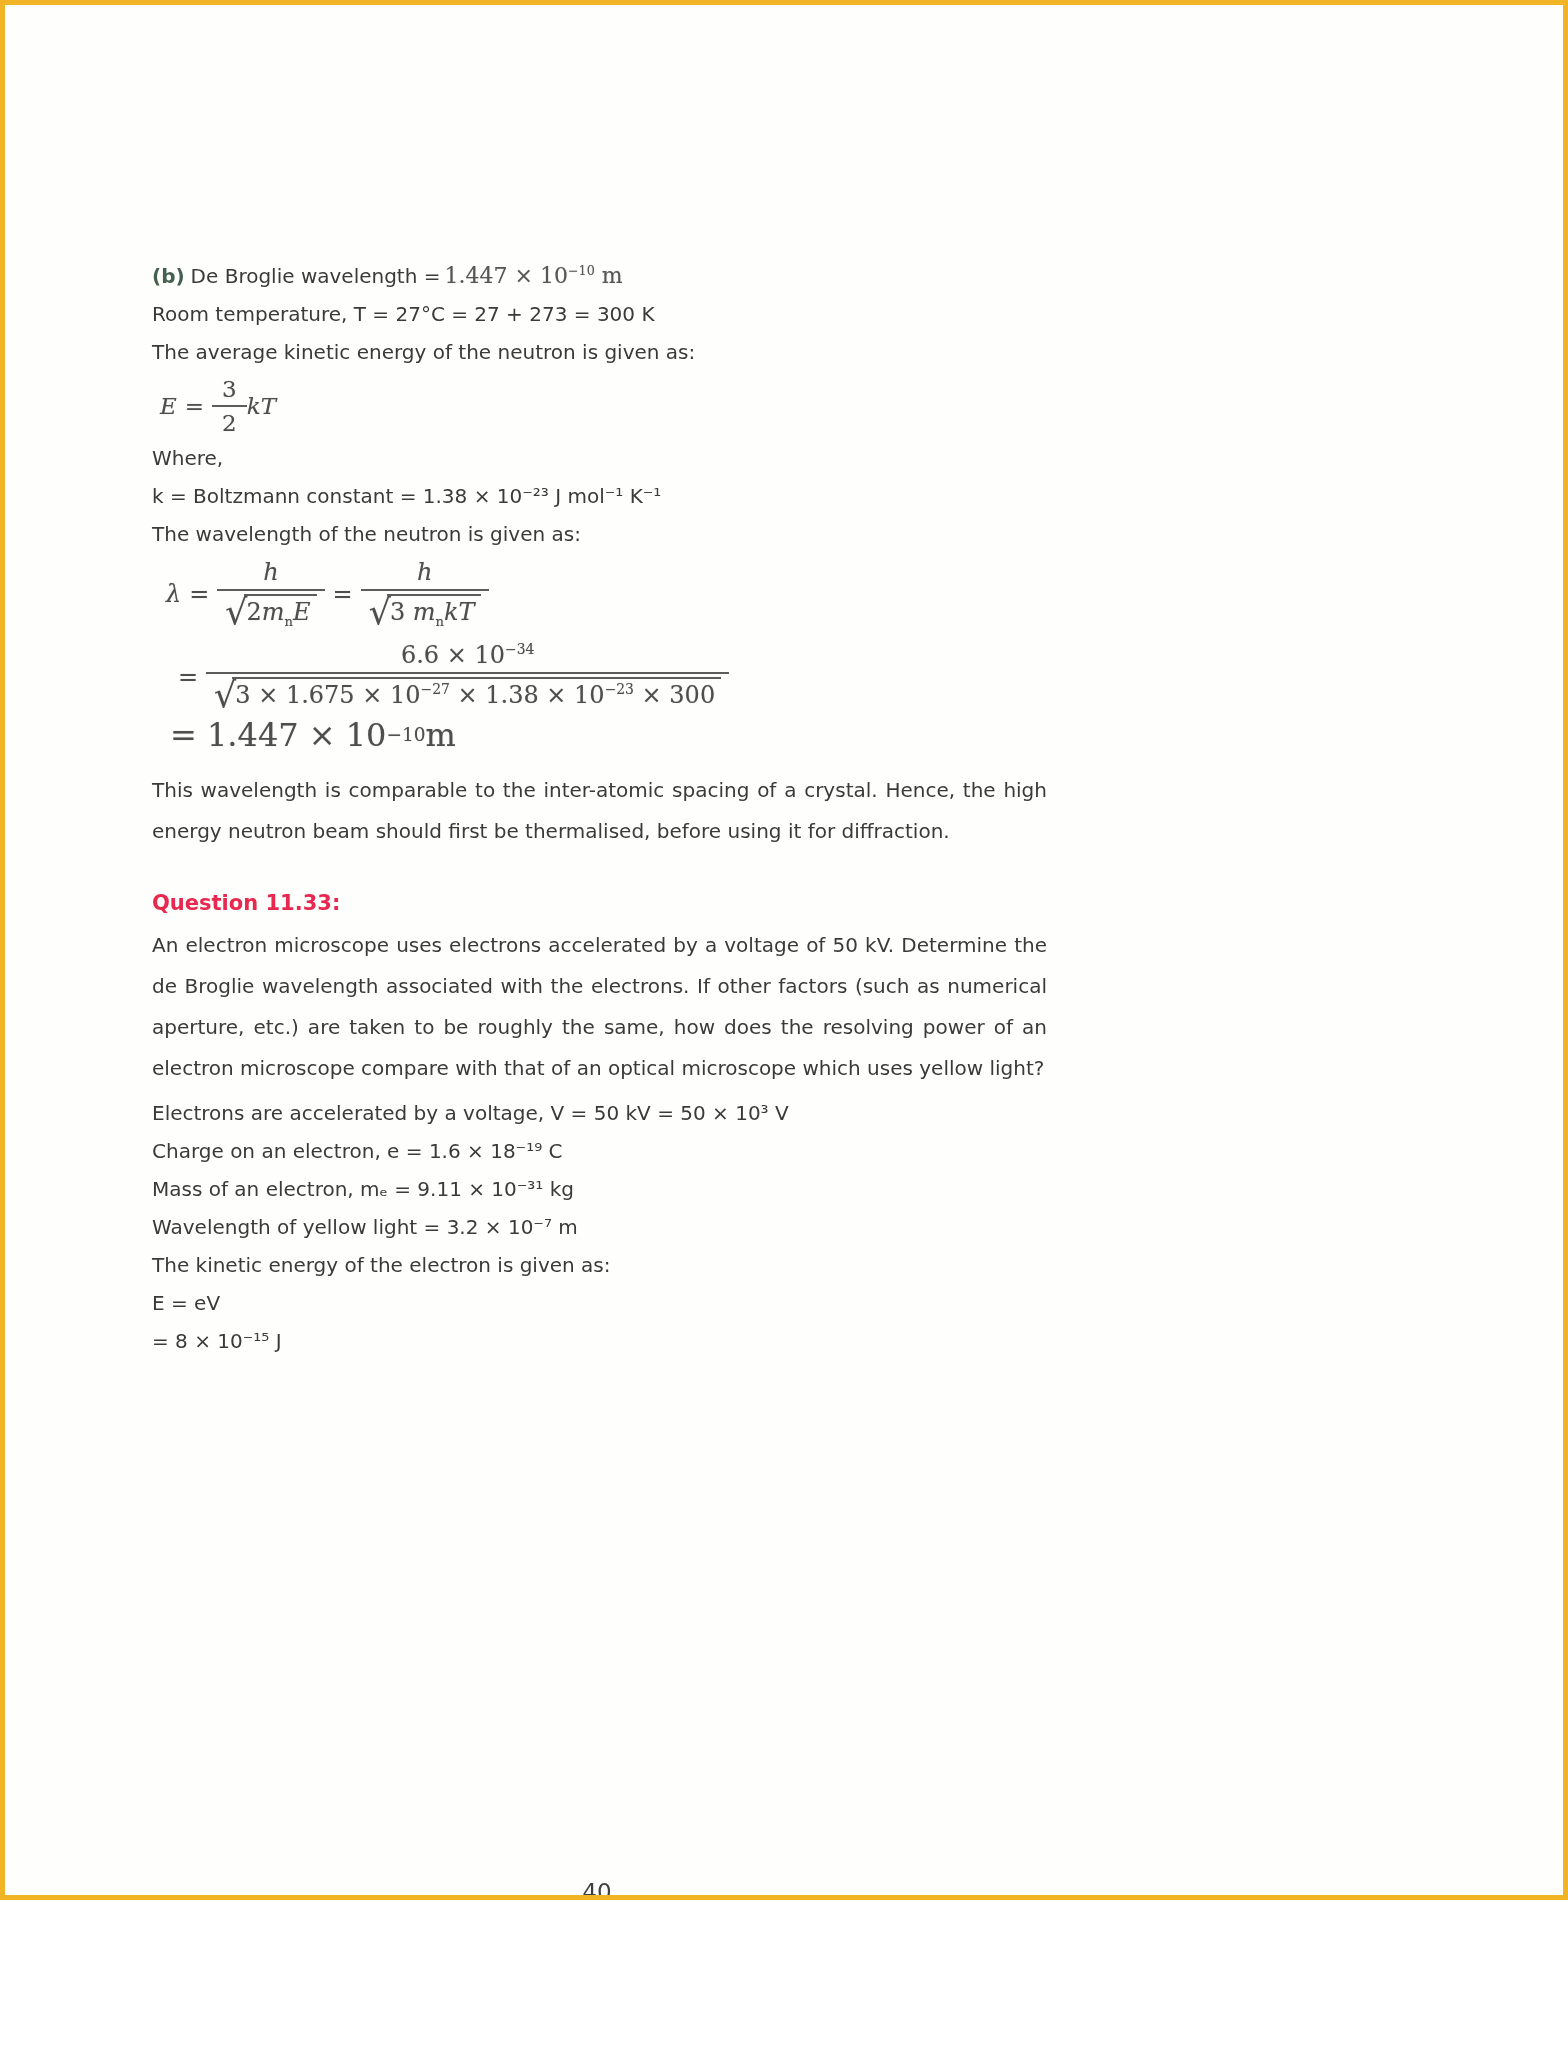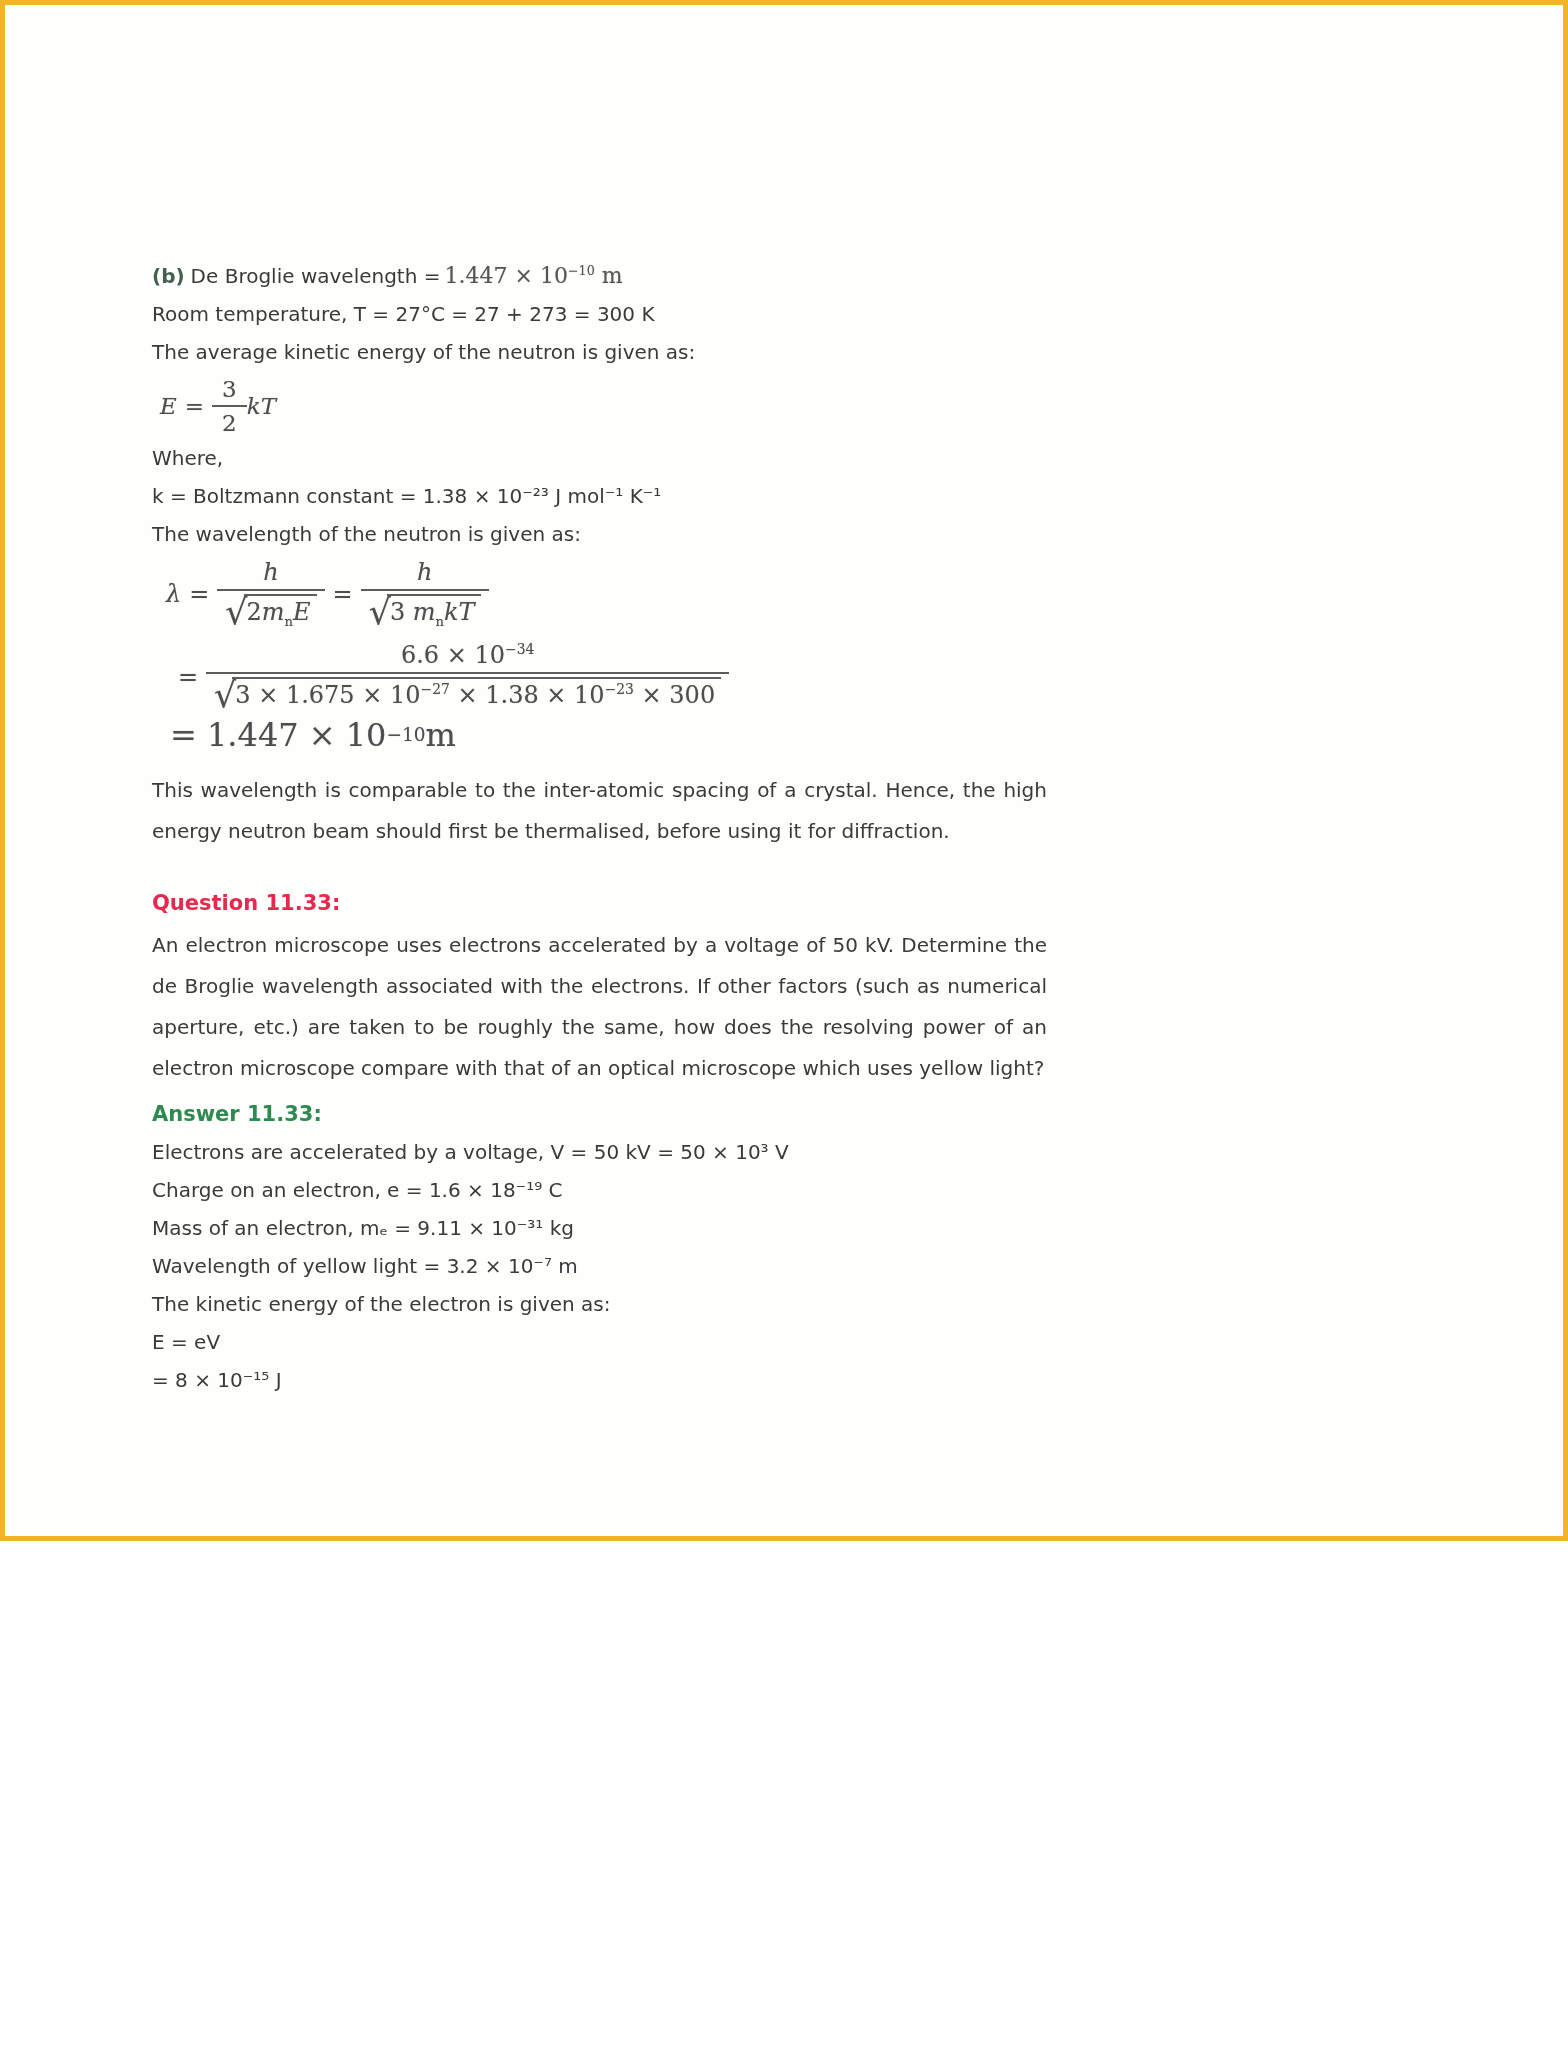--- a/index.html
+++ b/index.html
@@ -1,19 +1,19 @@
 <!DOCTYPE html>
 <html style="--border-yellow: #f1b426; --body-text: #3a3a3a; --red: #e8284e; --green: #2e8b50; --dark-green: #44604f; --divider-yellow: #e7f031; --divider-black: #202024;"><head>
 <meta charset="utf-8">
 <style>
   * { margin:0; padding:0; box-sizing:border-box; }
   html,body { width:1568px; height:2068px; }
   body { background:#ffffff; font-family:"DejaVu Sans","Liberation Sans",sans-serif; }
   .page {
-    position:relative; width:1568px; height:1541px;
+    position:relative; width:1568px; height:1900px;
     background:#fefefc;
     border:5px solid var(--border-yellow,#f1b426);
     overflow:hidden;
     padding-left:44px;
   }
   .content {
     position:absolute; left:147px; top:252px; width:895px;
     color:var(--body-text,#3a3a3a); font-size:20px;
   }
   p.body-line { line-height:28px; margin-bottom:10px; }
@@ -120,21 +120,20 @@
         <sup>−10</sup>
         <span> m</span>
     </div>
 
     <p class="just mb34">This wavelength is comparable to the inter-atomic spacing of a crystal. Hence, the high energy neutron beam should first be thermalised, before using it for diffraction.</p>
 
     <h2 class="red-heading">Question 11.33:</h2>
 
     <p class="just mb6">An electron microscope uses electrons accelerated by a voltage of 50 kV. Determine the de Broglie wavelength associated with the electrons. If other factors (such as numerical aperture, etc.) are taken to be roughly the same, how does the resolving power of an electron microscope compare with that of an optical microscope which uses yellow light?</p>
 
-    <h2 class="green-heading">Answer 11.33:</h2>
 
     <p class="body-line mb12">Electrons are accelerated by a voltage, V = 50 kV = 50 × 10³ V</p>
     <p class="body-line mb12">Charge on an electron, e = 1.6 × 18⁻¹⁹ C</p>
     <p class="body-line mb12">Mass of an electron, mₑ = 9.11 × 10⁻³¹ kg</p>
     <p class="body-line mb13">Wavelength of yellow light = 3.2 × 10⁻⁷ m</p>
     <p class="body-line mb12">The kinetic energy of the electron is given as:</p>
     <p class="body-line mb12">E = eV</p>
     <p class="body-line">= 8 × 10⁻¹⁵ J</p>
 
   </main>

